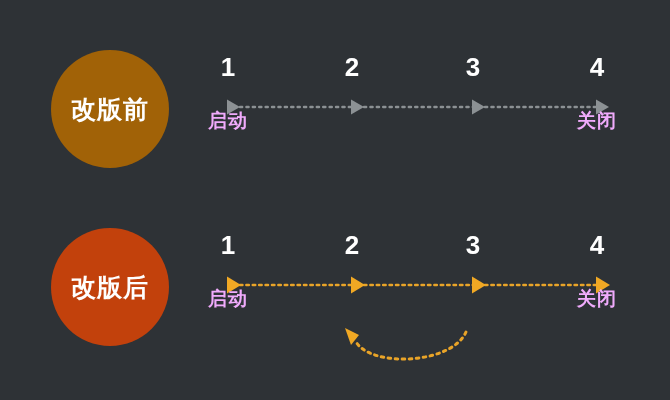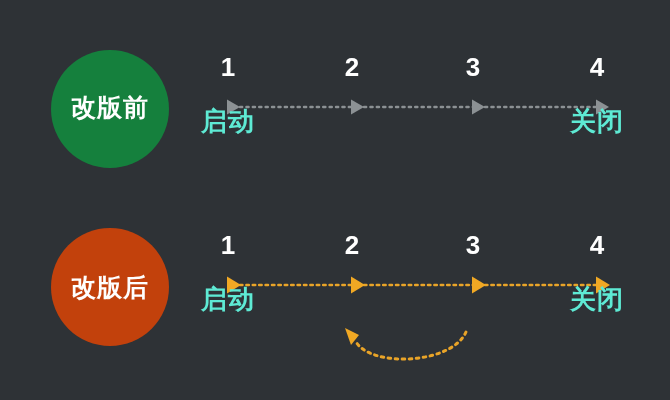--- a/index.html
+++ b/index.html
@@ -92,22 +92,22 @@
     font-weight: bold;
     line-height: 30px;
     font-family: "Liberation Sans", "DejaVu Sans", sans-serif;
   }
   .step .step-spacer {
     display: block;
     height: 26px;
   }
   .step .step-label {
     display: block;
-    color: #5eead4;
-    font-size: 26px;
+    color: #f0abfc;
+    font-size: 19px;
     font-weight: bold;
     line-height: 26px;
     letter-spacing: 1px;
     white-space: nowrap;
   }
 
   
   .step.s1 { left: 32px; }
   .step.s2 { left: 156px; }
   .step.s3 { left: 277px; }
@@ -133,21 +133,21 @@
     pointer-events: none;
   }
 </style>
 </head>
 <body style="background: rgb(46, 50, 54);">
 
 <div id="stage">
 
   <div class="flow-row row-before">
 
-    <div class="badge" style="background: #15803d; font-family: Liberation Mono, monospace;">
+    <div class="badge" style="background: #a16207;">
       <span class="badge-label">改版前</span>
     </div>
 
     <div class="timeline">
 
       <svg class="connector" viewBox="0 0 440 22" preserveAspectRatio="none">
 
         <line x1="44" y1="11" x2="158" y2="11" stroke="#8c9194" stroke-width="2.4" stroke-dasharray="2.2 4.2" stroke-linecap="round"></line>
         <line x1="168" y1="11" x2="279" y2="11" stroke="#8c9194" stroke-width="2.4" stroke-dasharray="2.2 4.2" stroke-linecap="round"></line>
         <line x1="289" y1="11" x2="403" y2="11" stroke="#8c9194" stroke-width="2.4" stroke-dasharray="2.2 4.2" stroke-linecap="round"></line>

